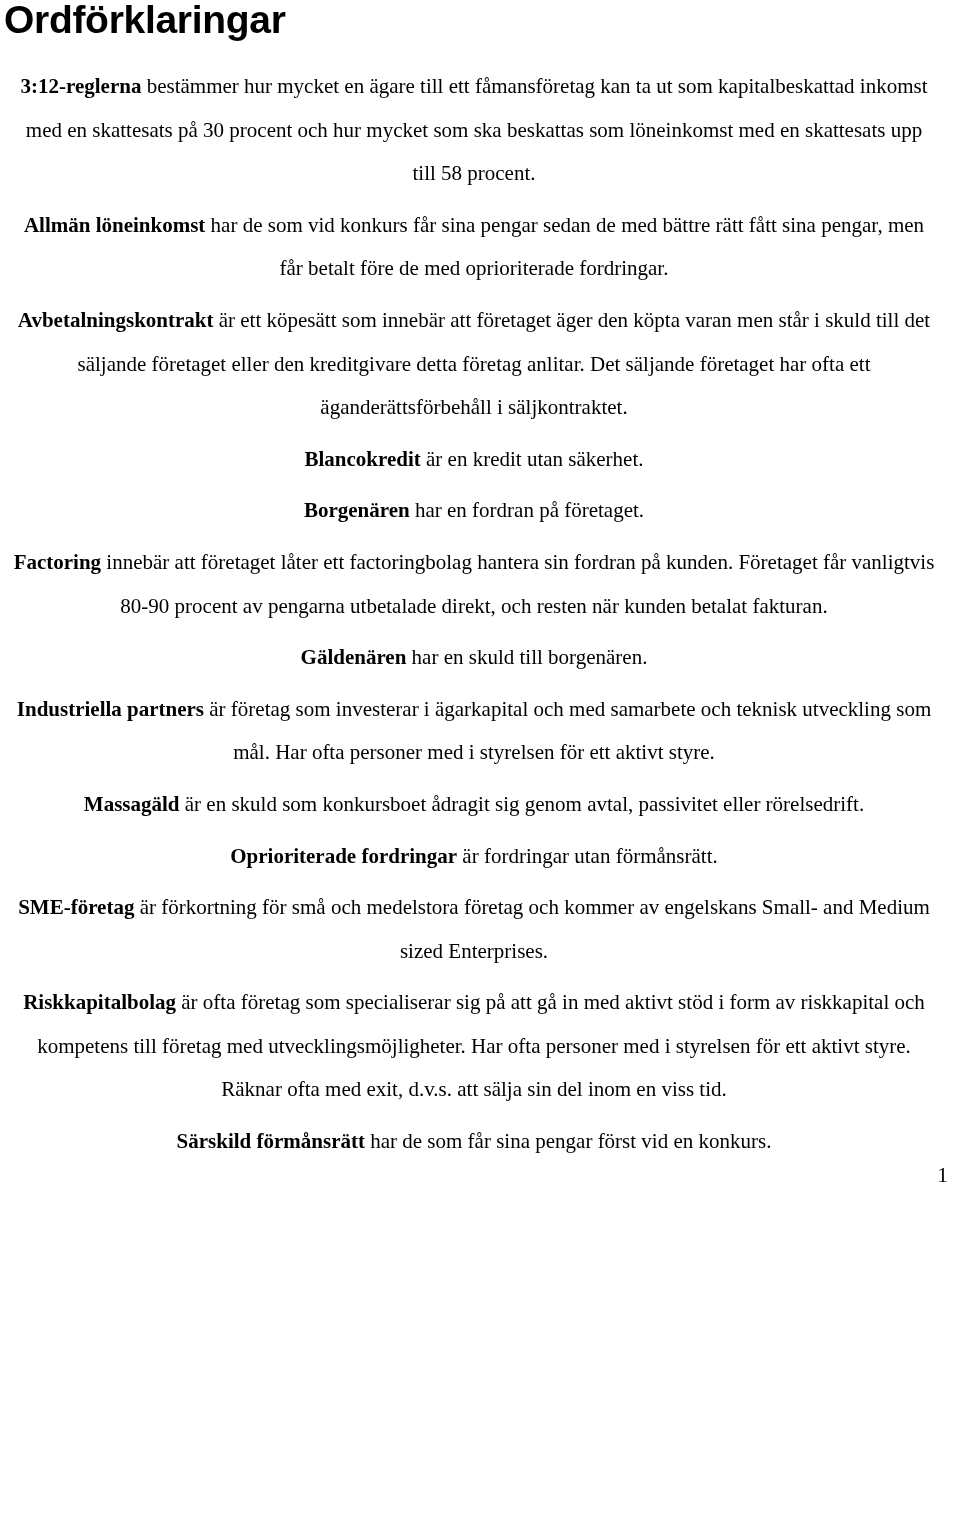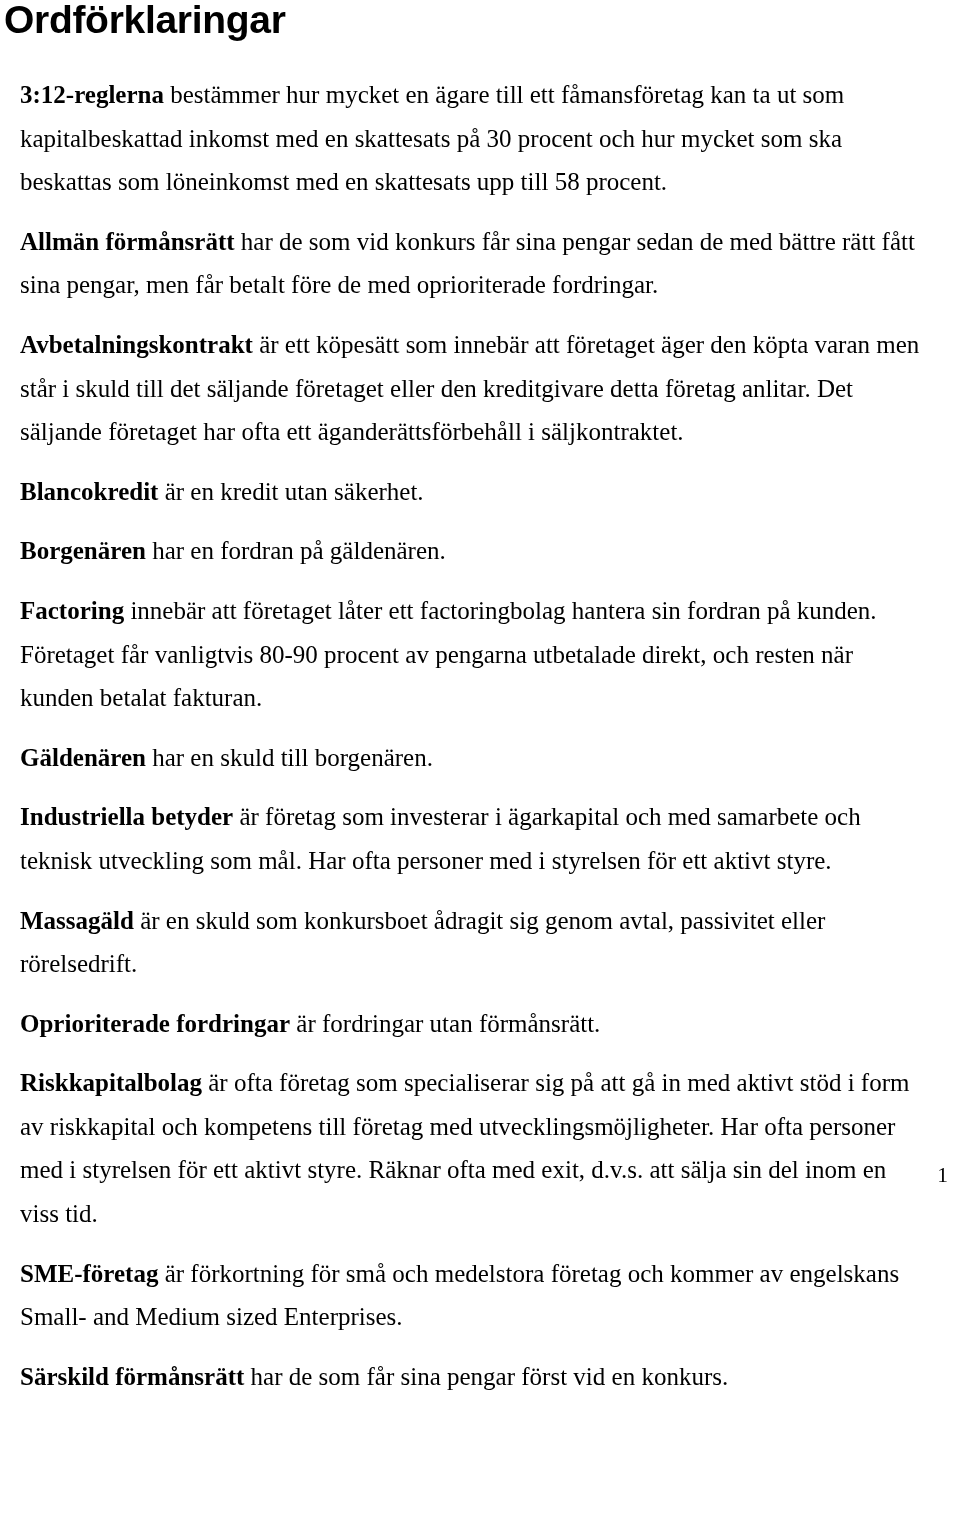--- a/index.html
+++ b/index.html
@@ -35,24 +35,24 @@
     left: 0;
     white-space: nowrap;
   }
   #glossary {
     position: absolute;
     top: 57px;
     left: 4px;
     width: 940px;
   }
   .entry {
-    font-size: 25px;
+    font-size: 21px;
     line-height: 43.6px;
-    text-align: left;
-    margin: 16px;
+    text-align: center;
+    margin: 8px;
     padding: 0;
     word-spacing: 0px;
   }
   .term {
     font-weight: bold;
   }
   #page-number {
     position: absolute;
     right: 12px;
     bottom: 12px;
@@ -63,29 +63,29 @@
 </style>
 </head>
 <body>
 
 <div id="page">
 
   <h1 id="doc-title">Ordförklaringar</h1>
 
   <div id="glossary">
       <p class="entry"><span class="term">3:12-reglerna</span><span class="definition"> bestämmer hur mycket en ägare till ett fåmansföretag kan ta ut som kapitalbeskattad inkomst med en skattesats på 30 procent och hur mycket som ska beskattas som löneinkomst med en skattesats upp till 58 procent.</span></p>
-      <p class="entry"><span class="term">Allmän förmånsrätt</span><span class="definition"> har de som vid konkurs får sina pengar sedan de med bättre rätt fått sina pengar, men får betalt före de med oprioriterade fordringar.</span></p>
+      <p class="entry"><span class="term">Allmän löneinkomst</span><span class="definition"> har de som vid konkurs får sina pengar sedan de med bättre rätt fått sina pengar, men får betalt före de med oprioriterade fordringar.</span></p>
       <p class="entry"><span class="term">Avbetalningskontrakt</span><span class="definition"> är ett köpesätt som innebär att företaget äger den köpta varan men står i skuld till det säljande företaget eller den kreditgivare detta företag anlitar. Det säljande företaget har ofta ett äganderättsförbehåll i säljkontraktet.</span></p>
       <p class="entry"><span class="term">Blancokredit</span><span class="definition"> är en kredit utan säkerhet.</span></p>
-      <p class="entry"><span class="term">Borgenären</span><span class="definition"> har en fordran på gäldenären.</span></p>
+      <p class="entry"><span class="term">Borgenären</span><span class="definition"> har en fordran på företaget.</span></p>
       <p class="entry"><span class="term">Factoring</span><span class="definition"> innebär att företaget låter ett factoringbolag hantera sin fordran på kunden. Företaget får vanligtvis 80-90 procent av pengarna utbetalade direkt, och resten när kunden betalat fakturan.</span></p>
       <p class="entry"><span class="term">Gäldenären</span><span class="definition"> har en skuld till borgenären.</span></p>
-      <p class="entry"><span class="term">Industriella betyder</span><span class="definition"> är företag som investerar i ägarkapital och med samarbete och teknisk utveckling som mål. Har ofta personer med i styrelsen för ett aktivt styre.</span></p>
+      <p class="entry"><span class="term">Industriella partners</span><span class="definition"> är företag som investerar i ägarkapital och med samarbete och teknisk utveckling som mål. Har ofta personer med i styrelsen för ett aktivt styre.</span></p>
       <p class="entry"><span class="term">Massagäld</span><span class="definition"> är en skuld som konkursboet ådragit sig genom avtal, passivitet eller rörelsedrift.</span></p>
       <p class="entry"><span class="term">Oprioriterade fordringar</span><span class="definition"> är fordringar utan förmånsrätt.</span></p>
+      <p class="entry"><span class="term">SME-företag</span><span class="definition"> är förkortning för små och medelstora företag och kommer av engelskans Small- and Medium sized Enterprises.</span></p>
       <p class="entry"><span class="term">Riskkapitalbolag</span><span class="definition"> är ofta företag som specialiserar sig på att gå in med aktivt stöd i form av riskkapital och kompetens till företag med utvecklingsmöjligheter. Har ofta personer med i styrelsen för ett aktivt styre. Räknar ofta med exit, d.v.s. att sälja sin del inom en viss tid.</span></p>
-      <p class="entry"><span class="term">SME-företag</span><span class="definition"> är förkortning för små och medelstora företag och kommer av engelskans Small- and Medium sized Enterprises.</span></p>
       <p class="entry"><span class="term">Särskild förmånsrätt</span><span class="definition"> har de som får sina pengar först vid en konkurs.</span></p>
     </div>
 
   <div id="page-number">1</div>
 
 </div>
 
 </body></html>

